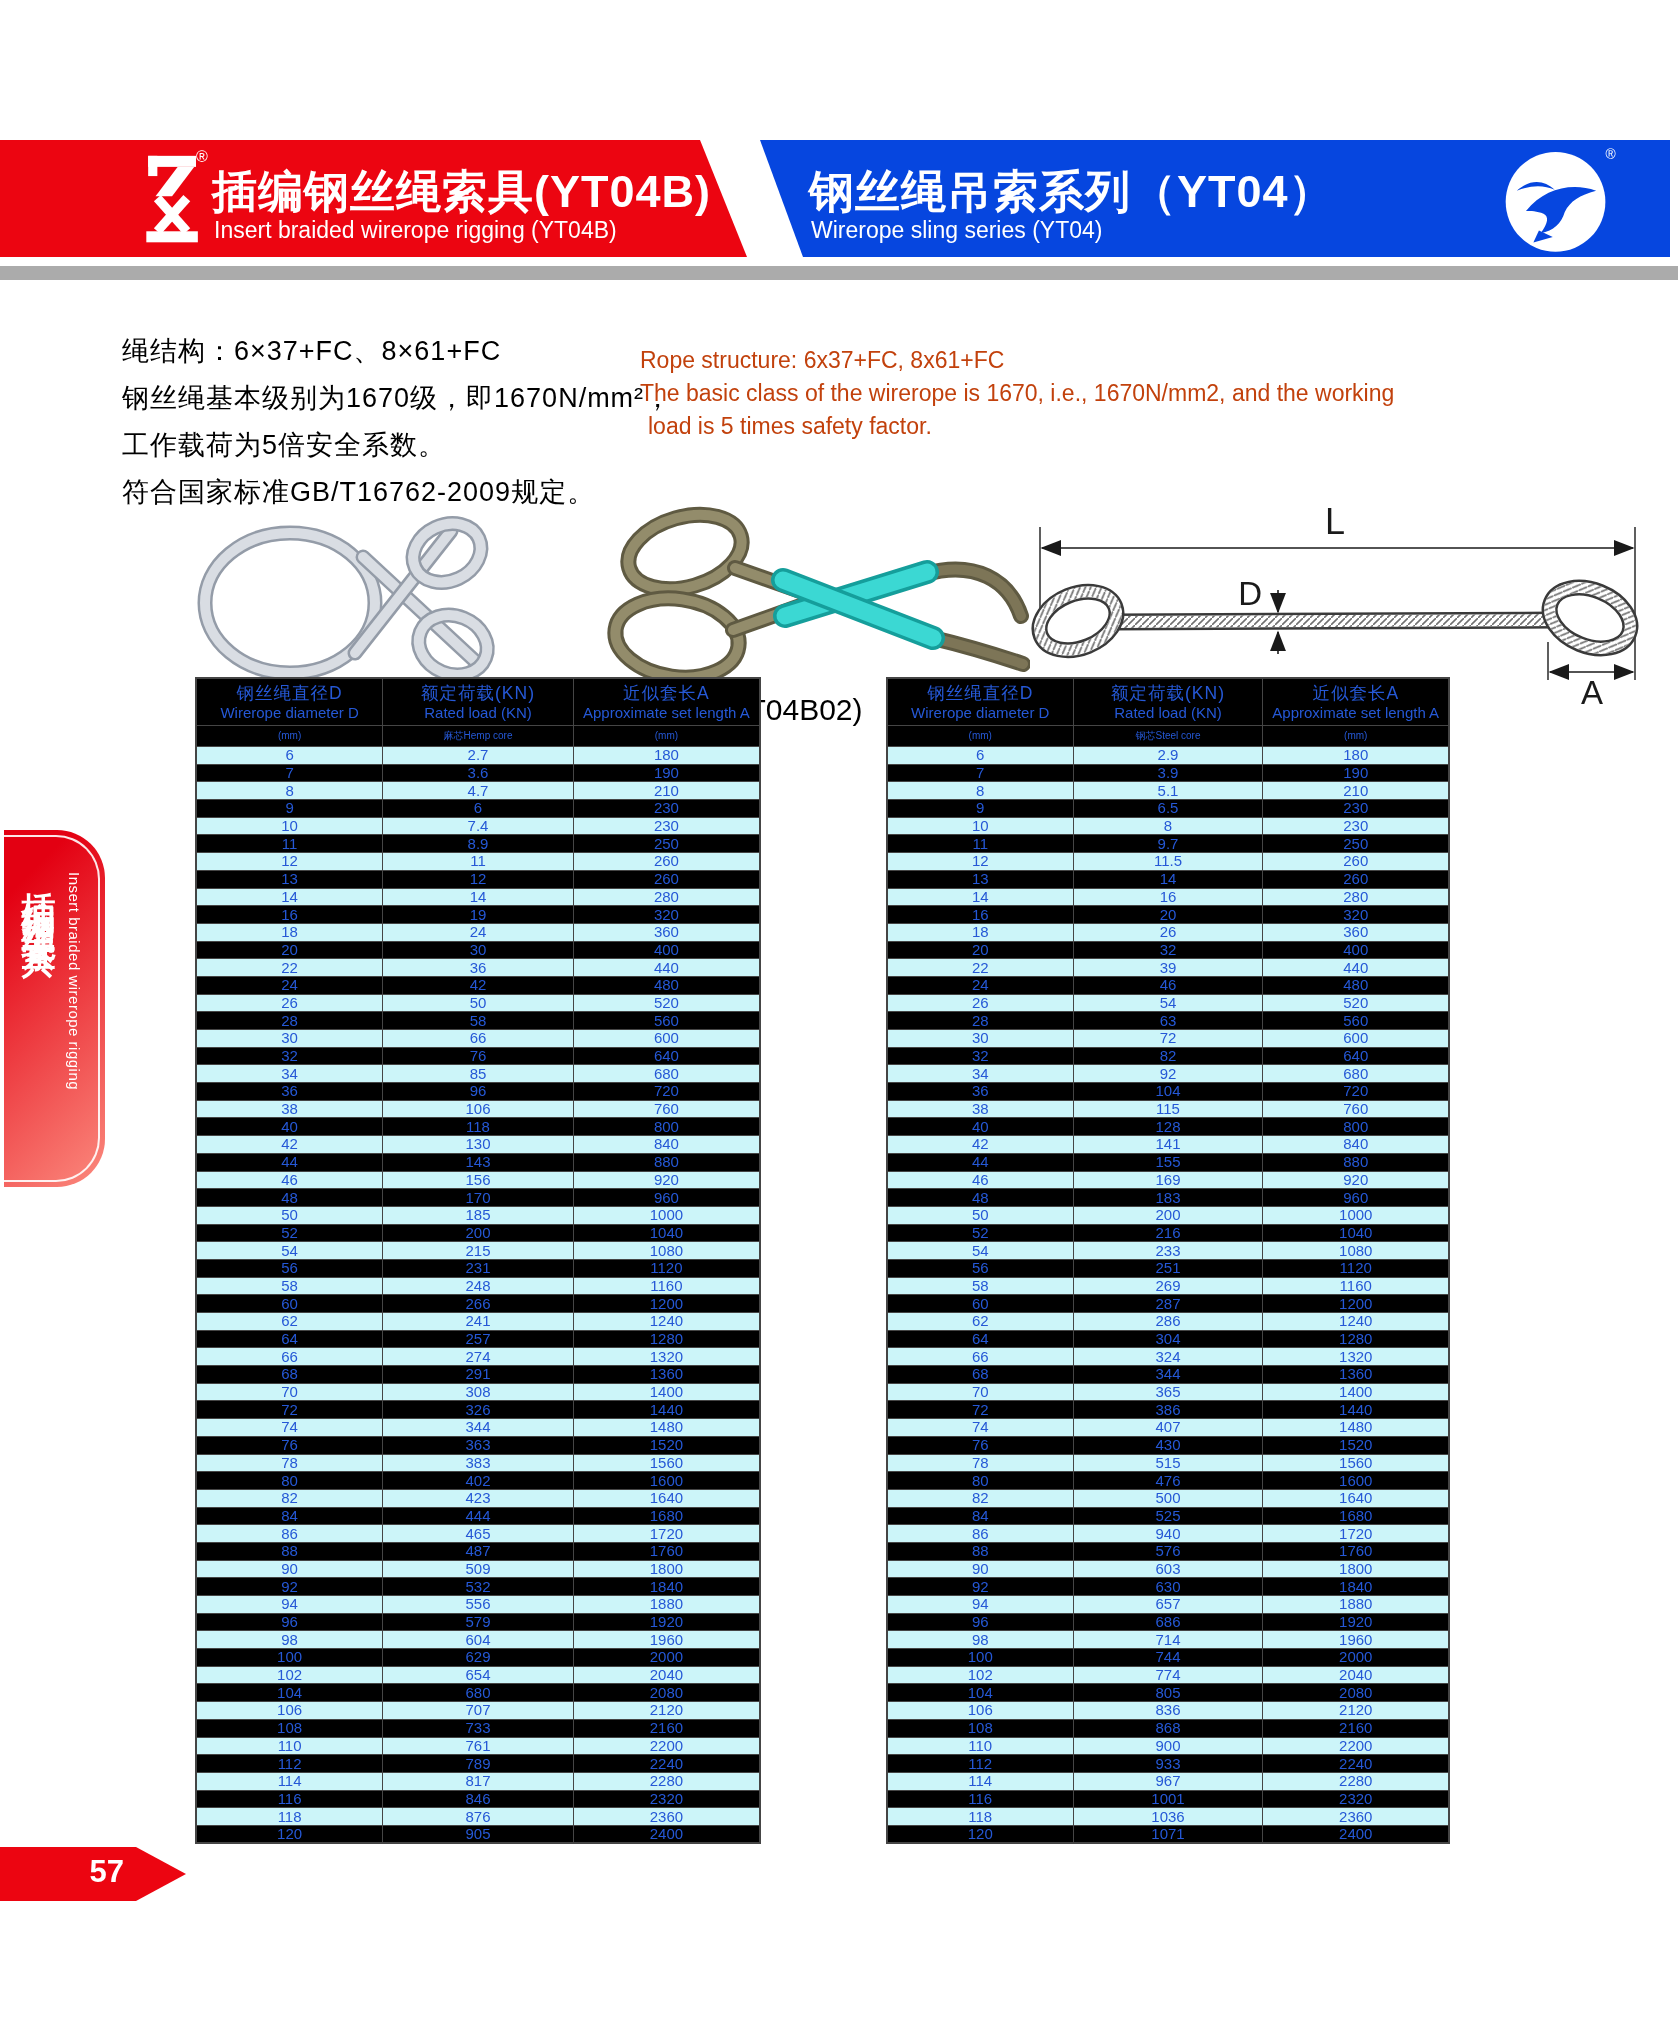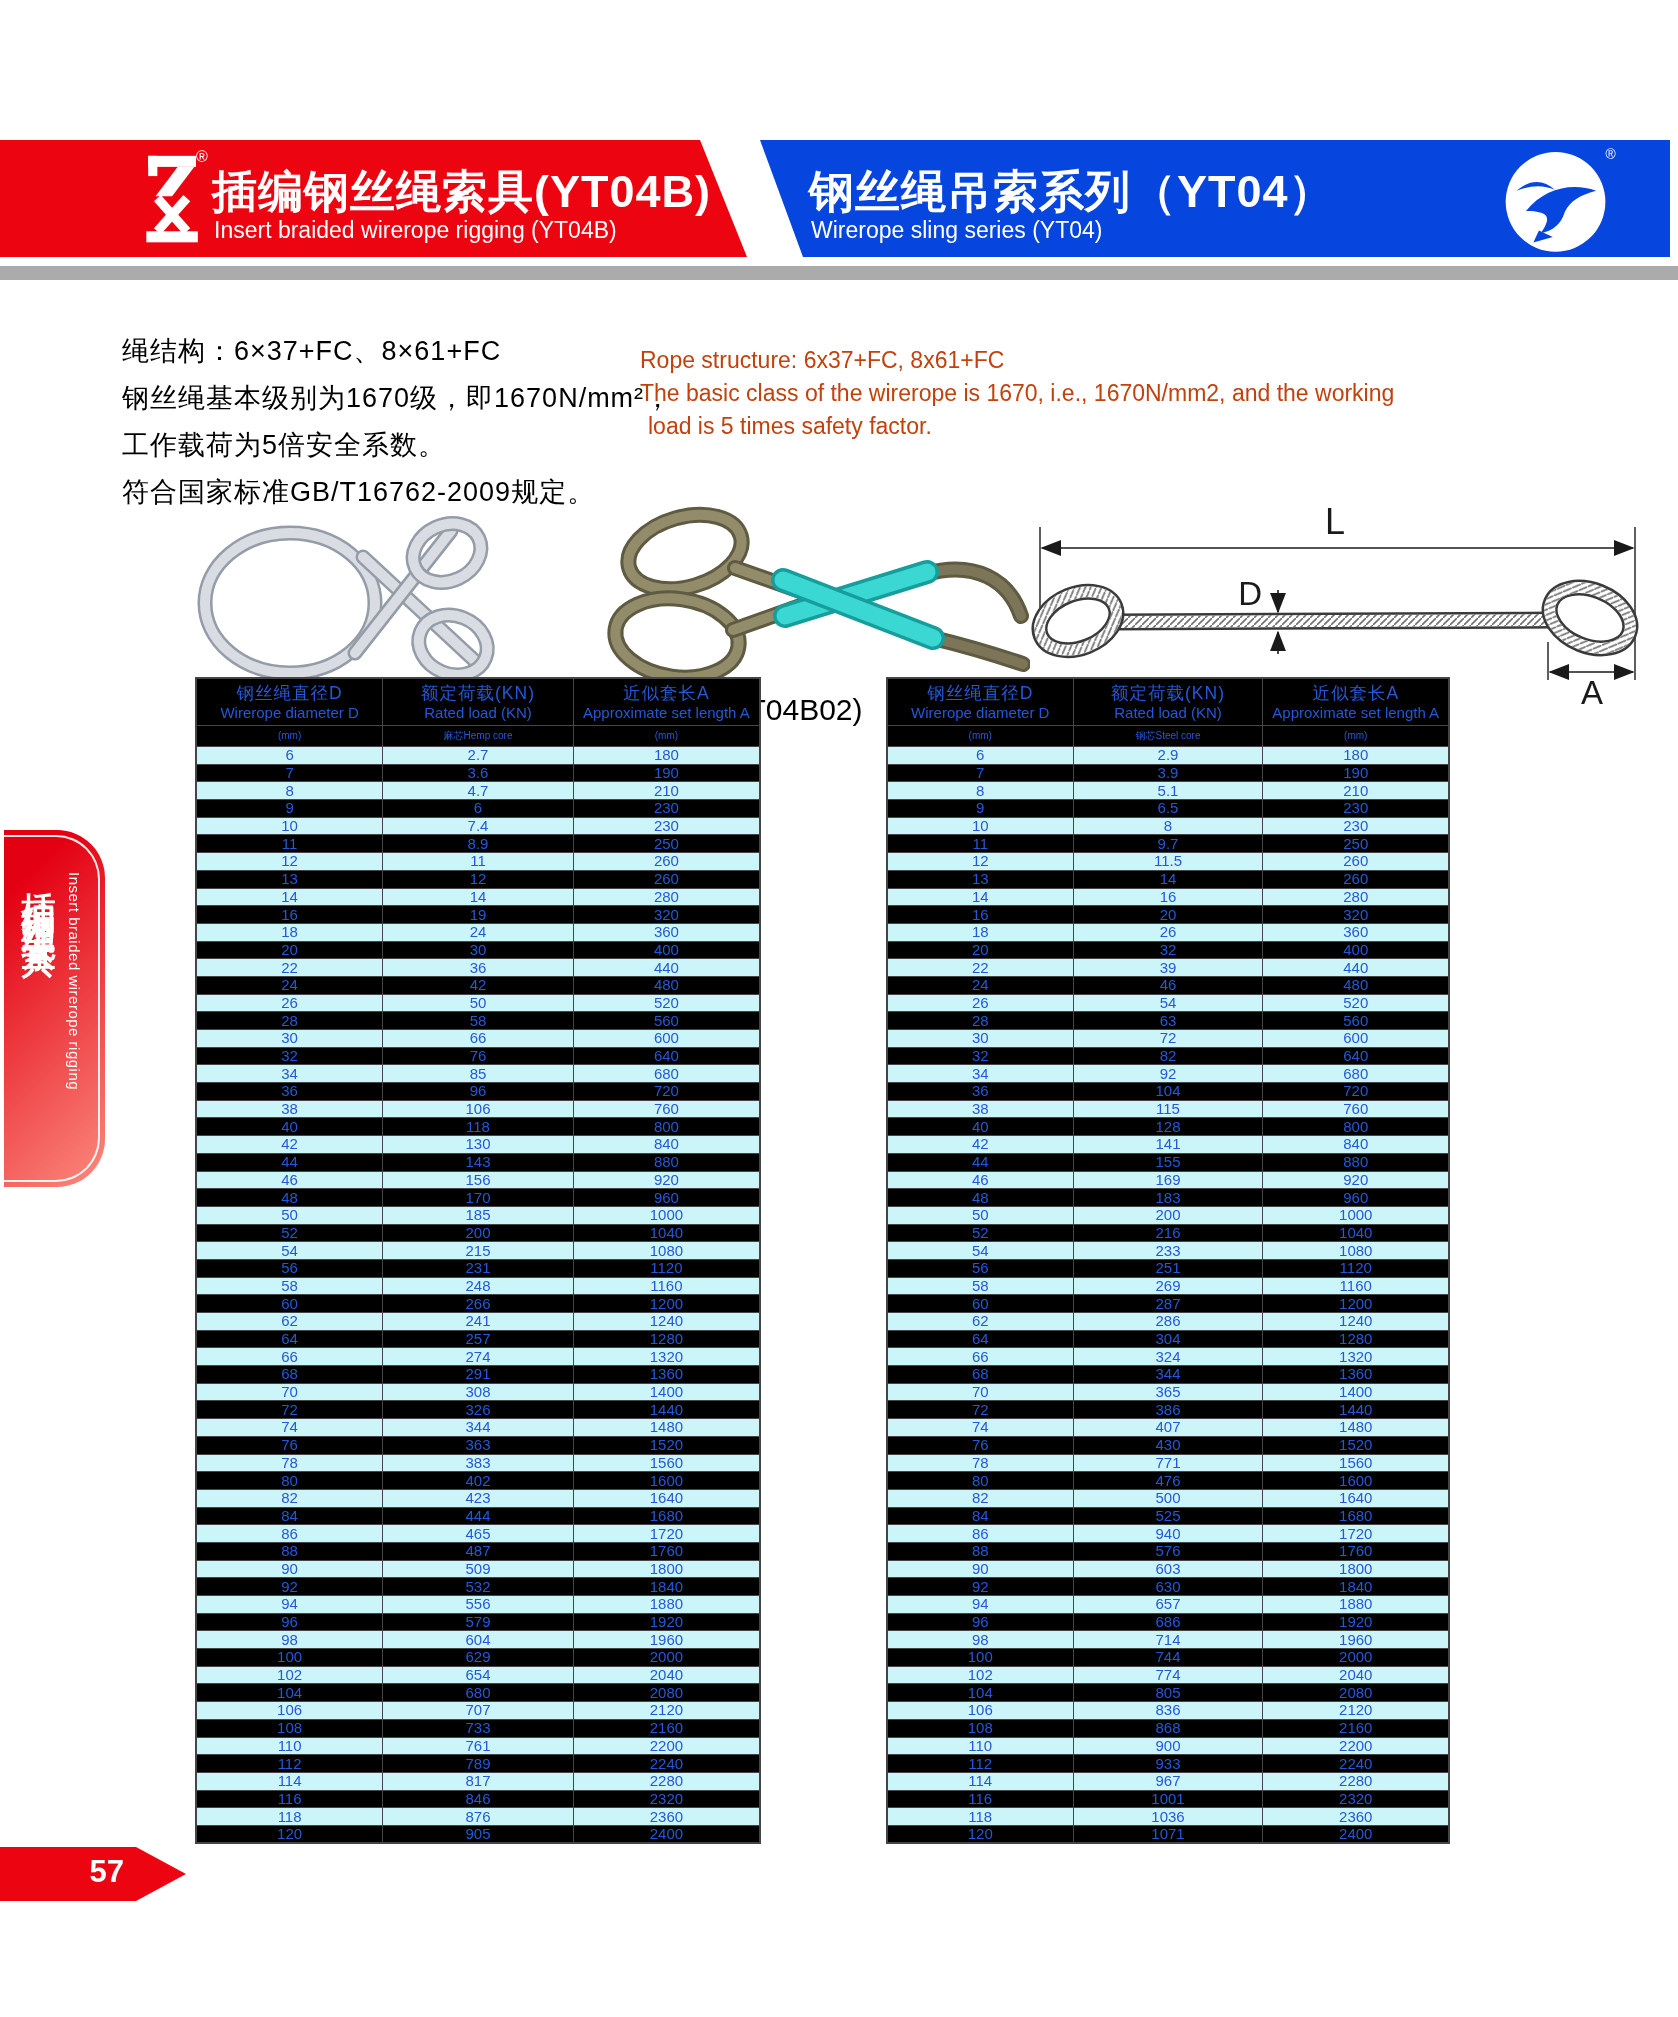--- a/index.html
+++ b/index.html
@@ -755,21 +755,21 @@
           <td>407</td>
           <td>1480</td>
         </tr>
         <tr>
           <td>76</td>
           <td>430</td>
           <td>1520</td>
         </tr>
         <tr>
           <td>78</td>
-          <td>771</td>
+          <td>515</td>
           <td>1560</td>
         </tr>
         <tr>
           <td>80</td>
           <td>476</td>
           <td>1600</td>
         </tr>
         <tr>
           <td>82</td>
           <td>500</td>

